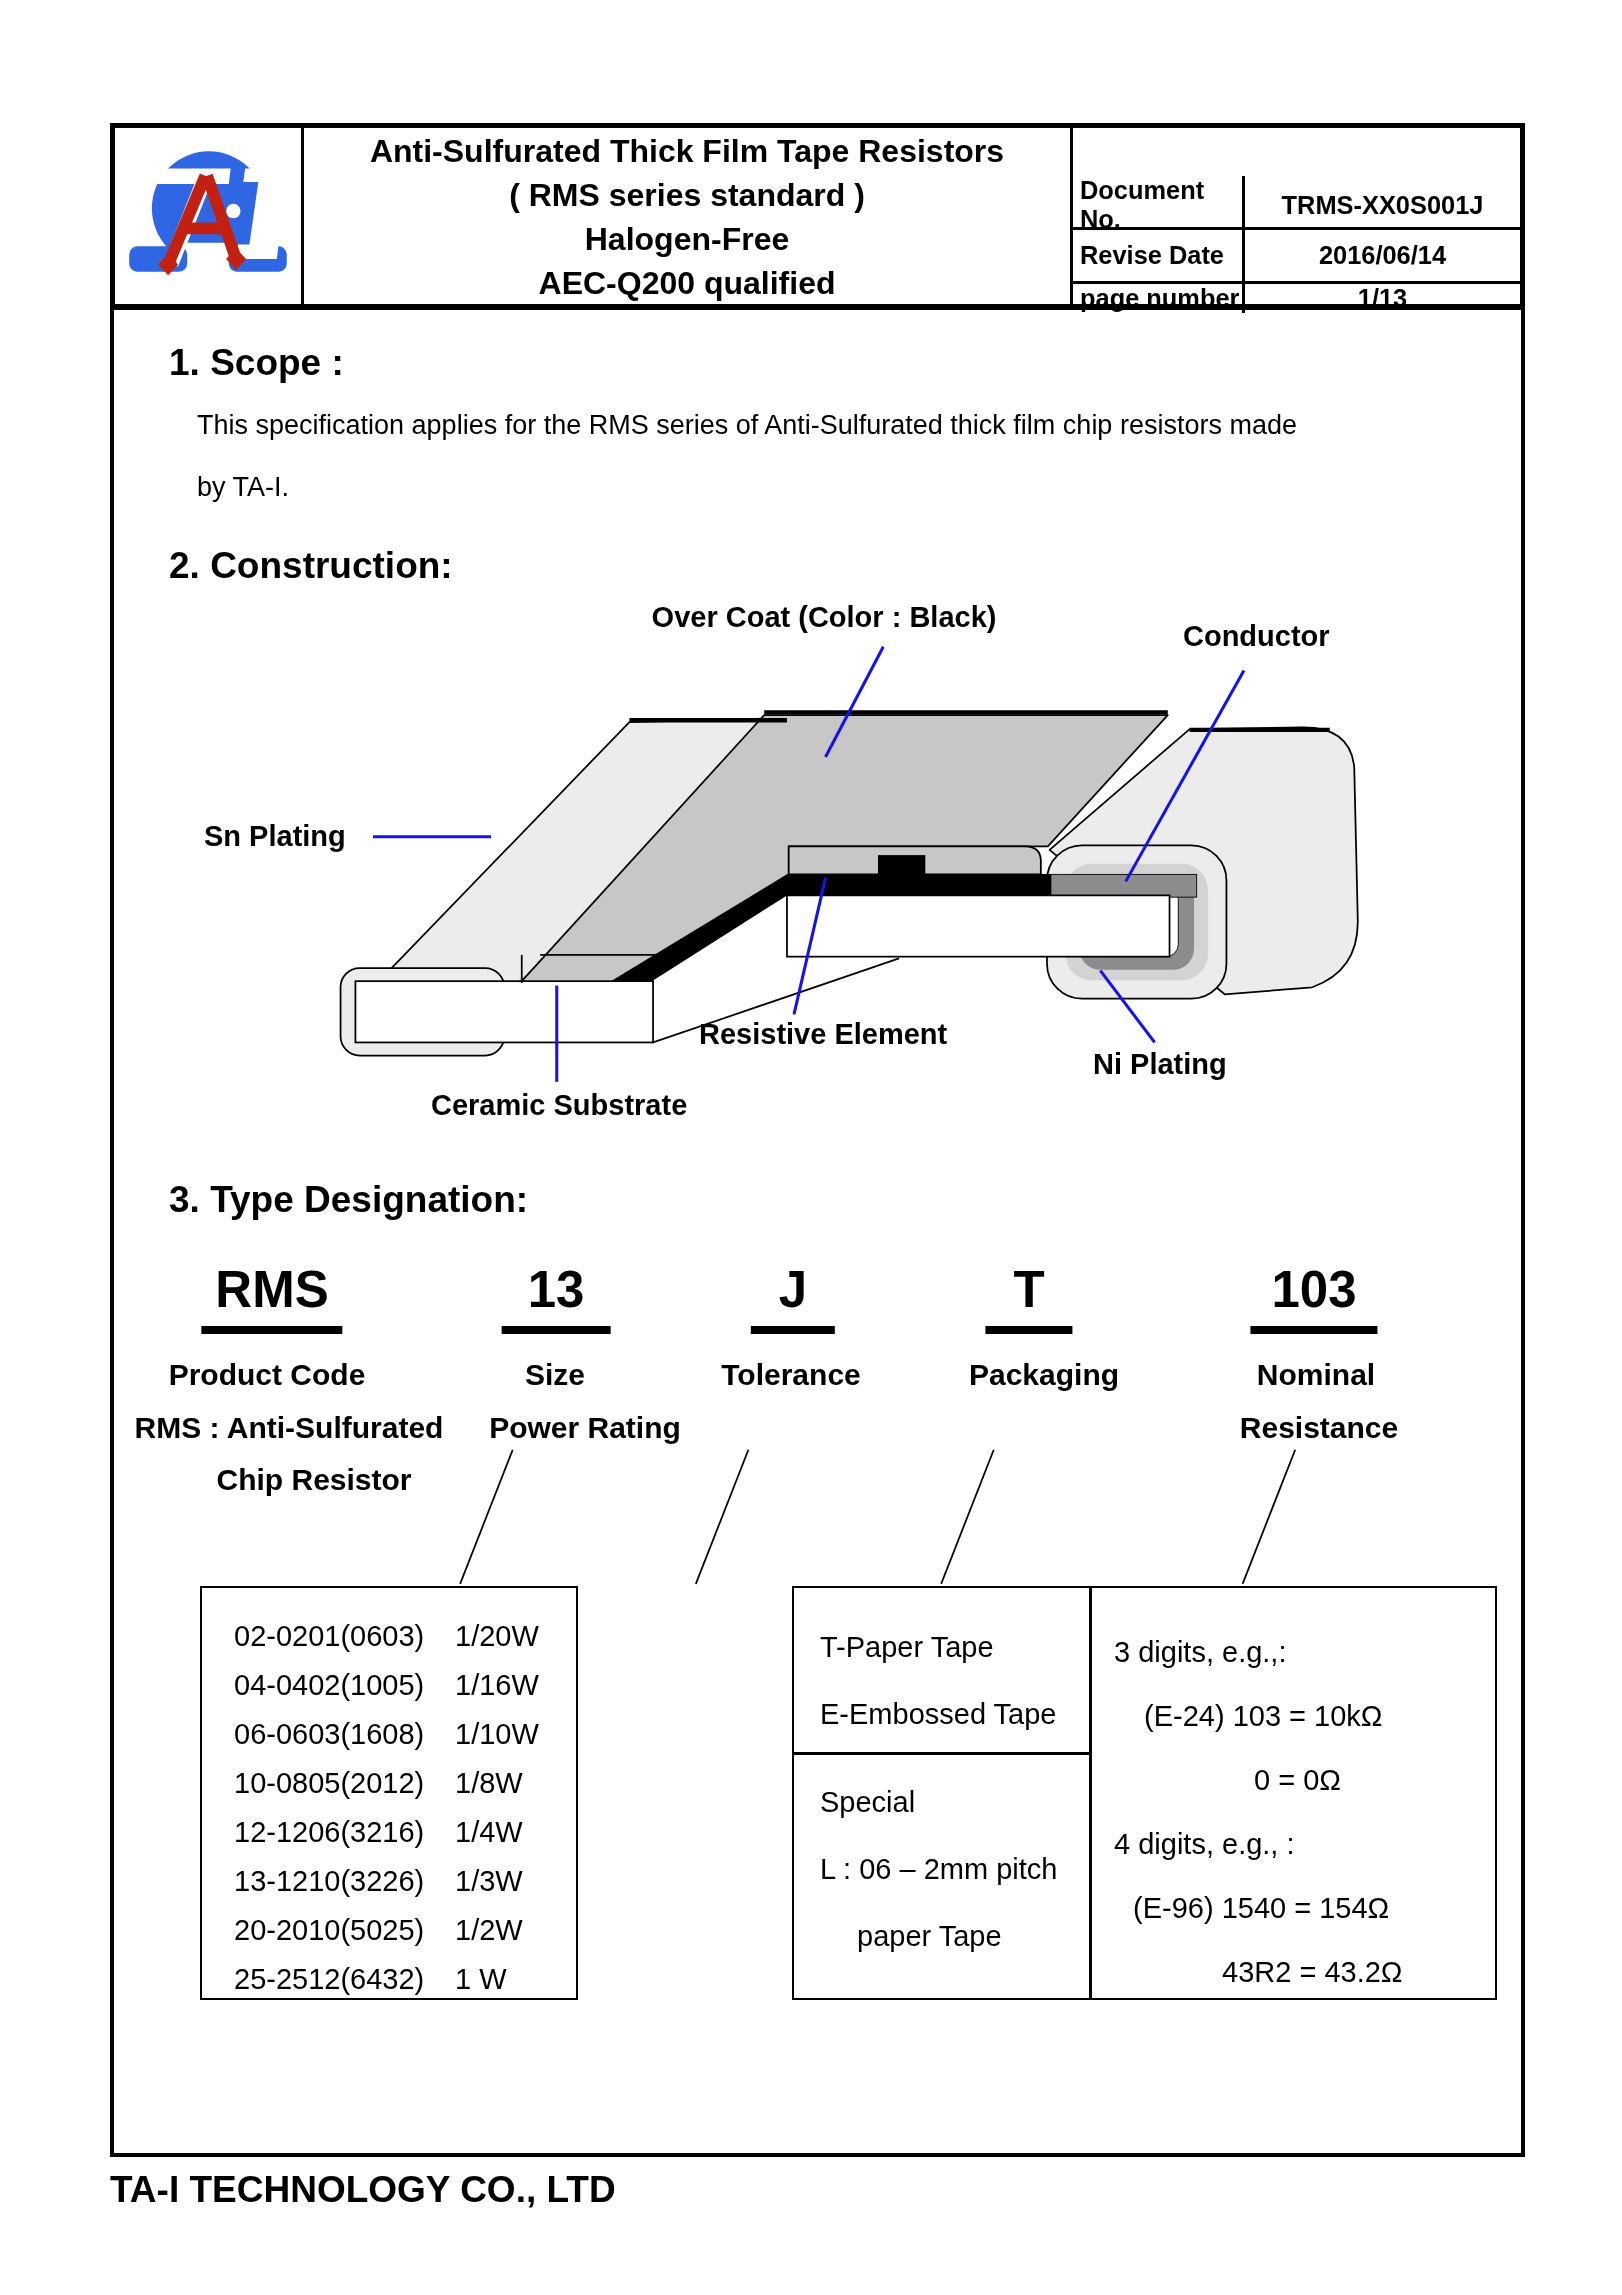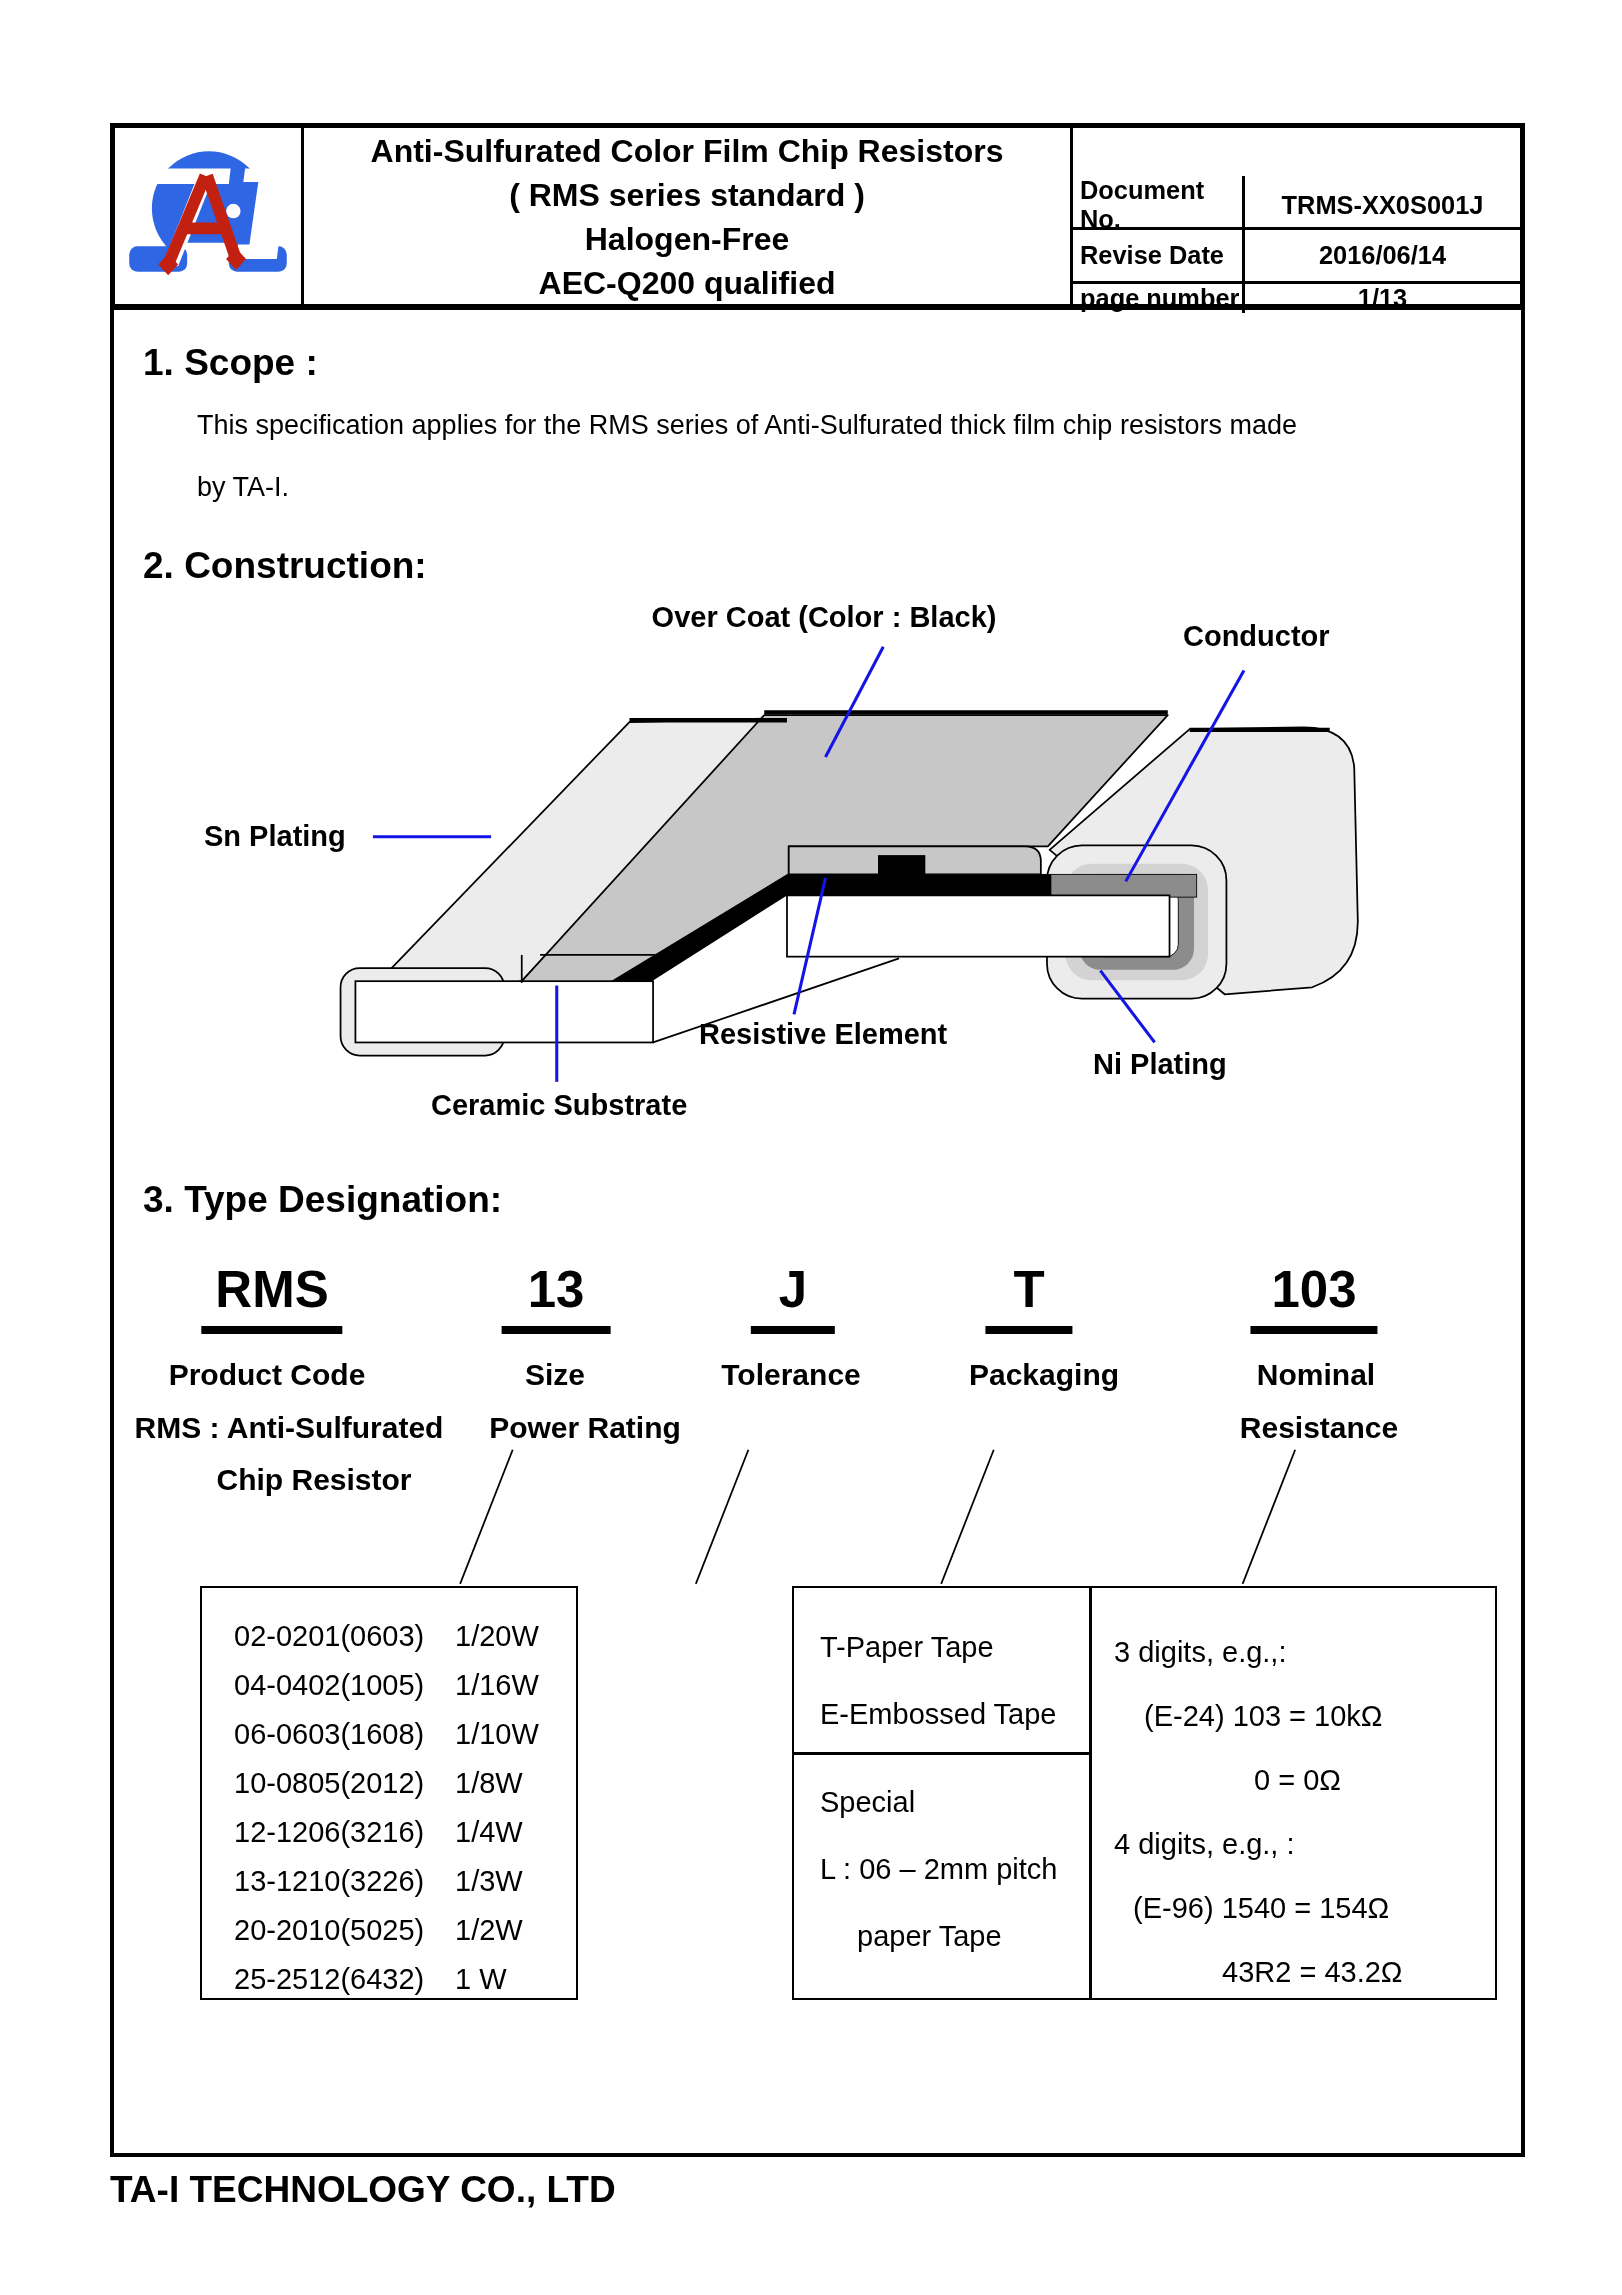--- a/index.html
+++ b/index.html
@@ -22,21 +22,21 @@
   .meta-row:last-child { border-bottom:none; }
   .meta-label { border-right:3.5px solid #000; display:flex; align-items:center; padding-left:7px; font-weight:bold; font-size:25.4px; }
   .meta-value { display:flex; align-items:center; justify-content:center; font-weight:bold; font-size:25.4px; }
 
   
   .main-box {
     left:110px; top:310px; width:1415px; height:1847px;
     border:4.4px solid #000; border-top:none; box-sizing:border-box;
   }
 
-  .h1 { font-weight:bold; font-size:37px; white-space:nowrap; }
+  .h1 { font-weight:bold; font-size:37px; white-space:nowrap;margin-left:26px; }
   .scope-body { font-size:27px; line-height:62px; white-space:nowrap; }
 
   
   .dlabel { font-weight:bold; font-size:29px; white-space:nowrap; }
 
   
   .code {
     font-weight:bold; font-size:51px; border-bottom:8px solid #000;
     padding:0 14px 7px 14px; transform:translateX(-50%); white-space:nowrap;
   }
@@ -87,21 +87,21 @@
         <g stroke="#c22112" stroke-width="13" fill="none">
           <line x1="92" y1="38" x2="51" y2="136"></line>
           <line x1="94" y1="38" x2="126" y2="130"></line>
           <line x1="64" y1="96" x2="112" y2="96"></line>
         </g>
         <polygon points="51,124 62,136 51,148 40,136" fill="#c22112"></polygon>
         <polygon points="126,118 137,130 126,142 115,130" fill="#c22112"></polygon>
       </svg>
     </div>
     <div class="title-cell">
-      <div>Anti-Sulfurated Color Film Chip Resistors</div>
+      <div>Anti-Sulfurated Thick Film Tape Resistors</div>
       <div>( RMS series standard )</div>
       <div>Halogen-Free</div>
       <div>AEC-Q200 qualified</div>
     </div>
     <div class="meta-cell">
       <div class="meta-row">
         <div class="meta-label">Document No.</div>
         <div class="meta-value">TRMS-XX0S001J</div>
       </div>
       <div class="meta-row">

